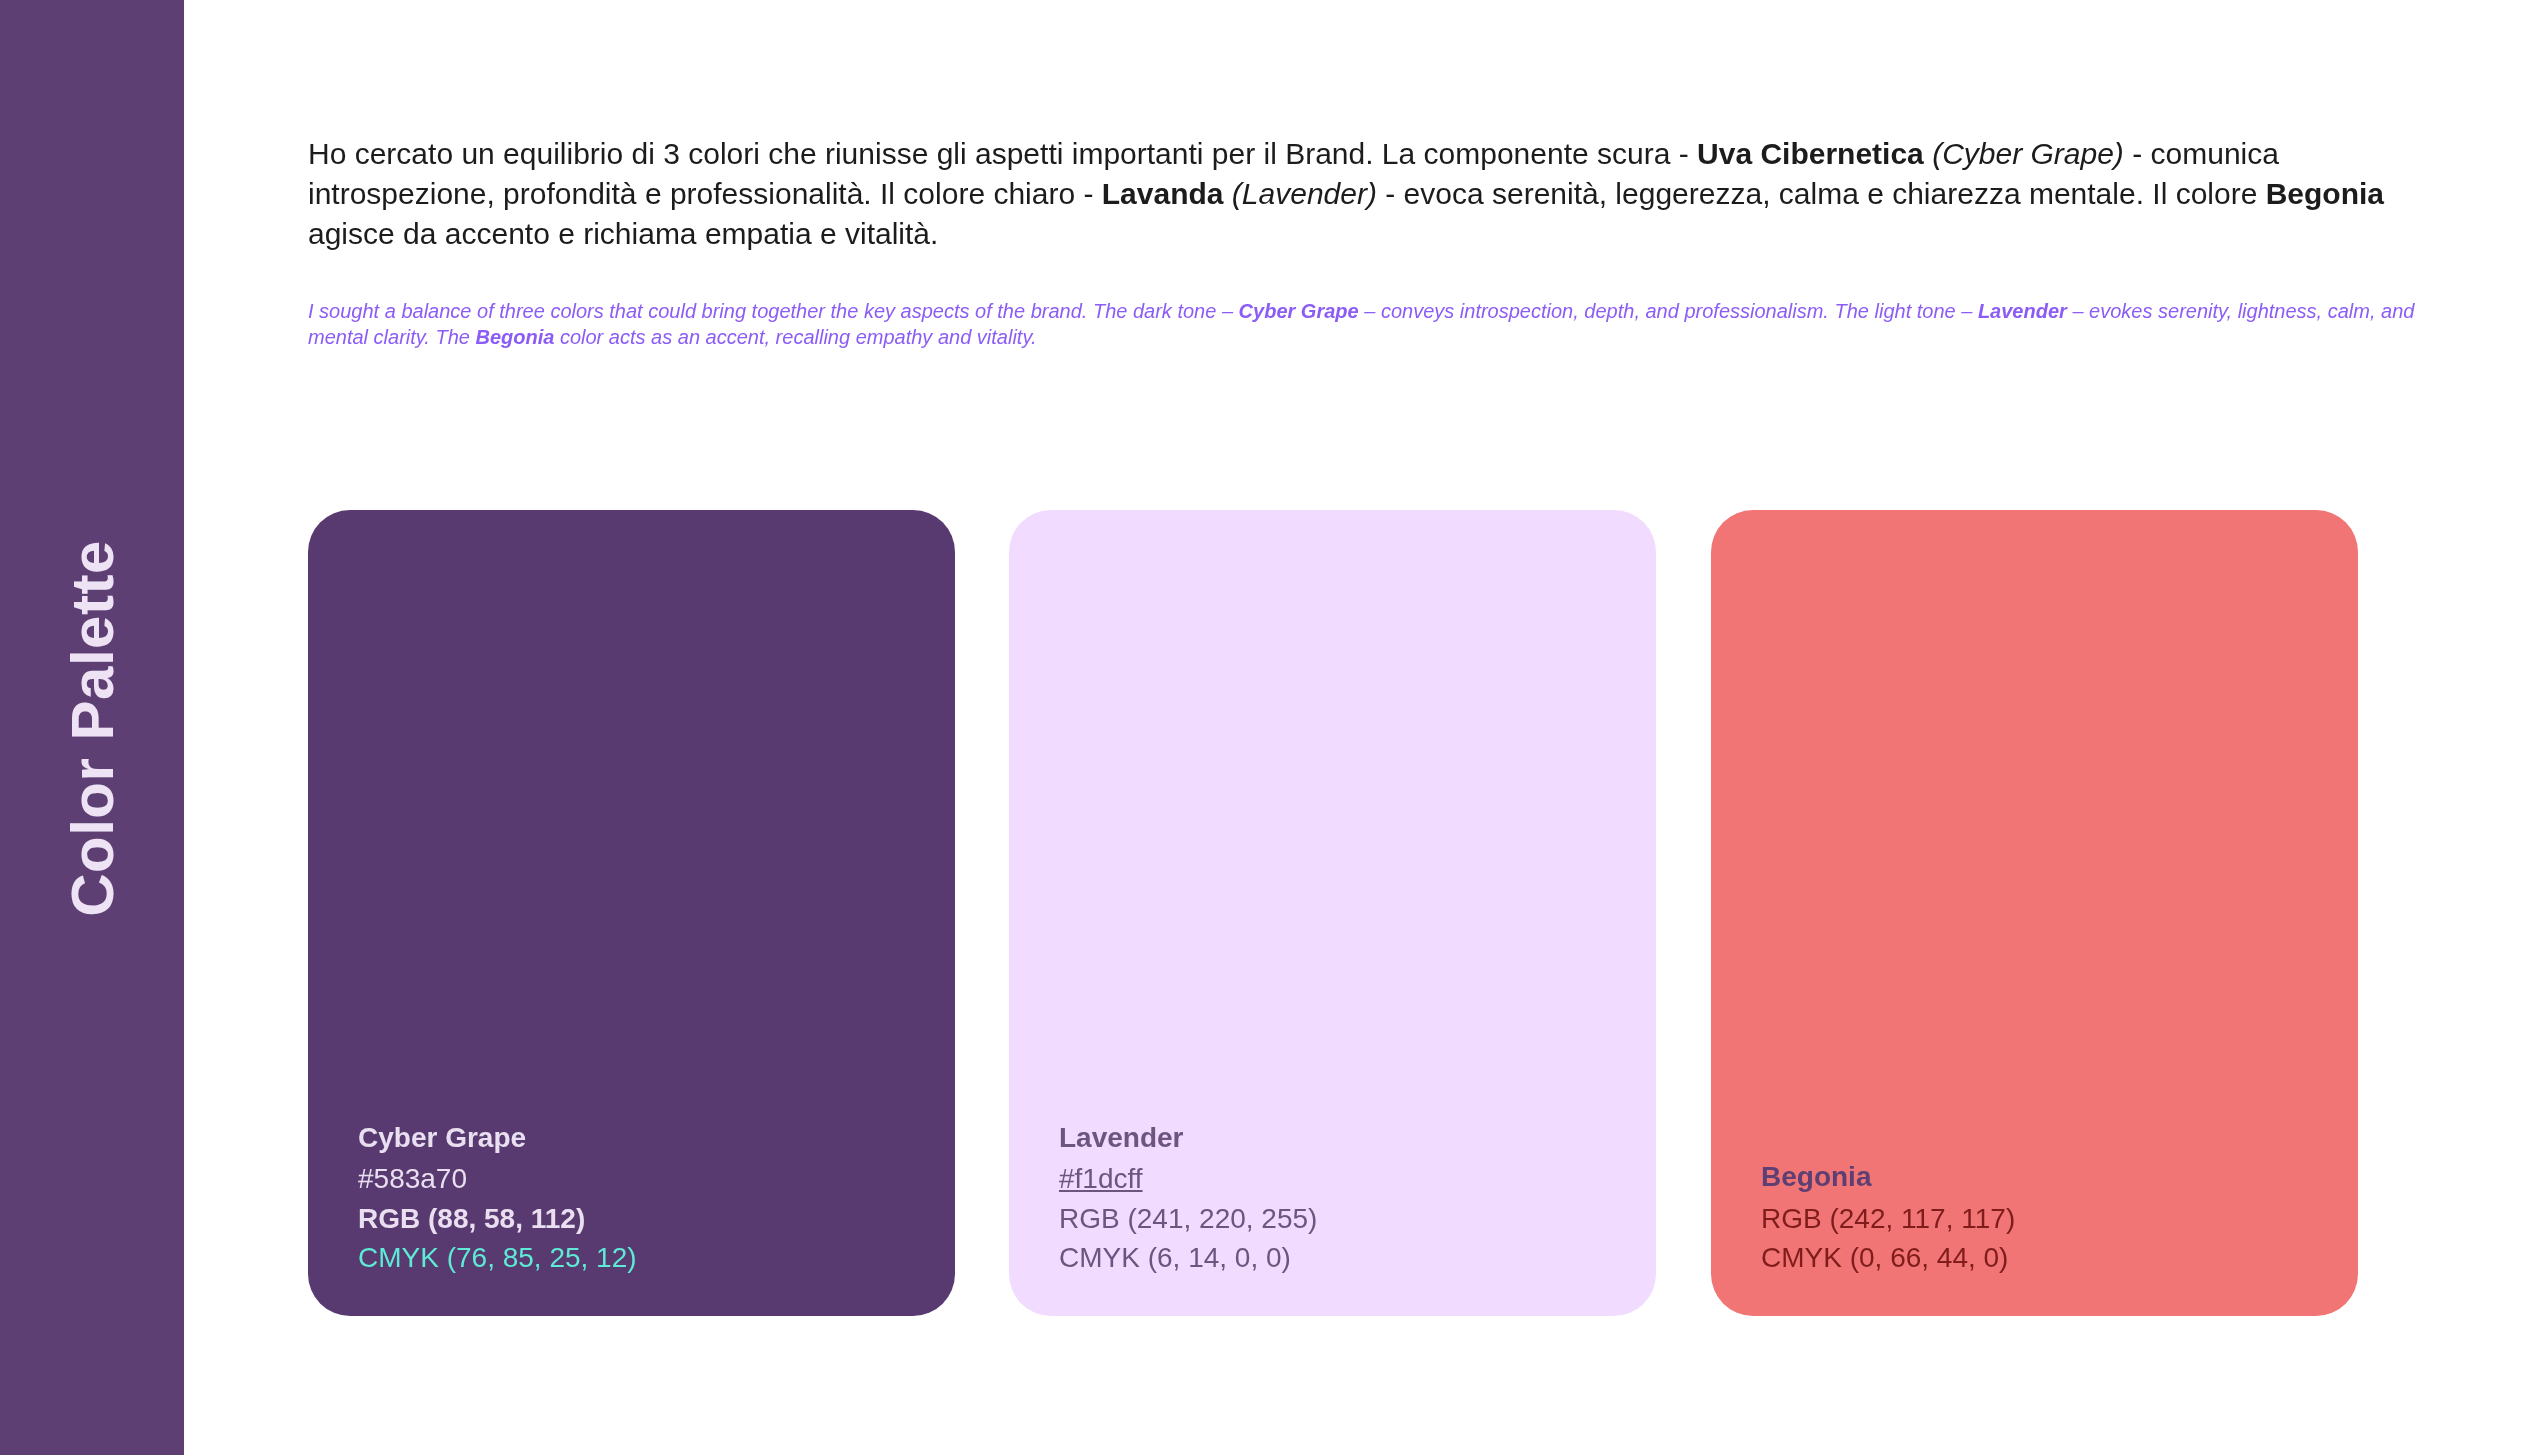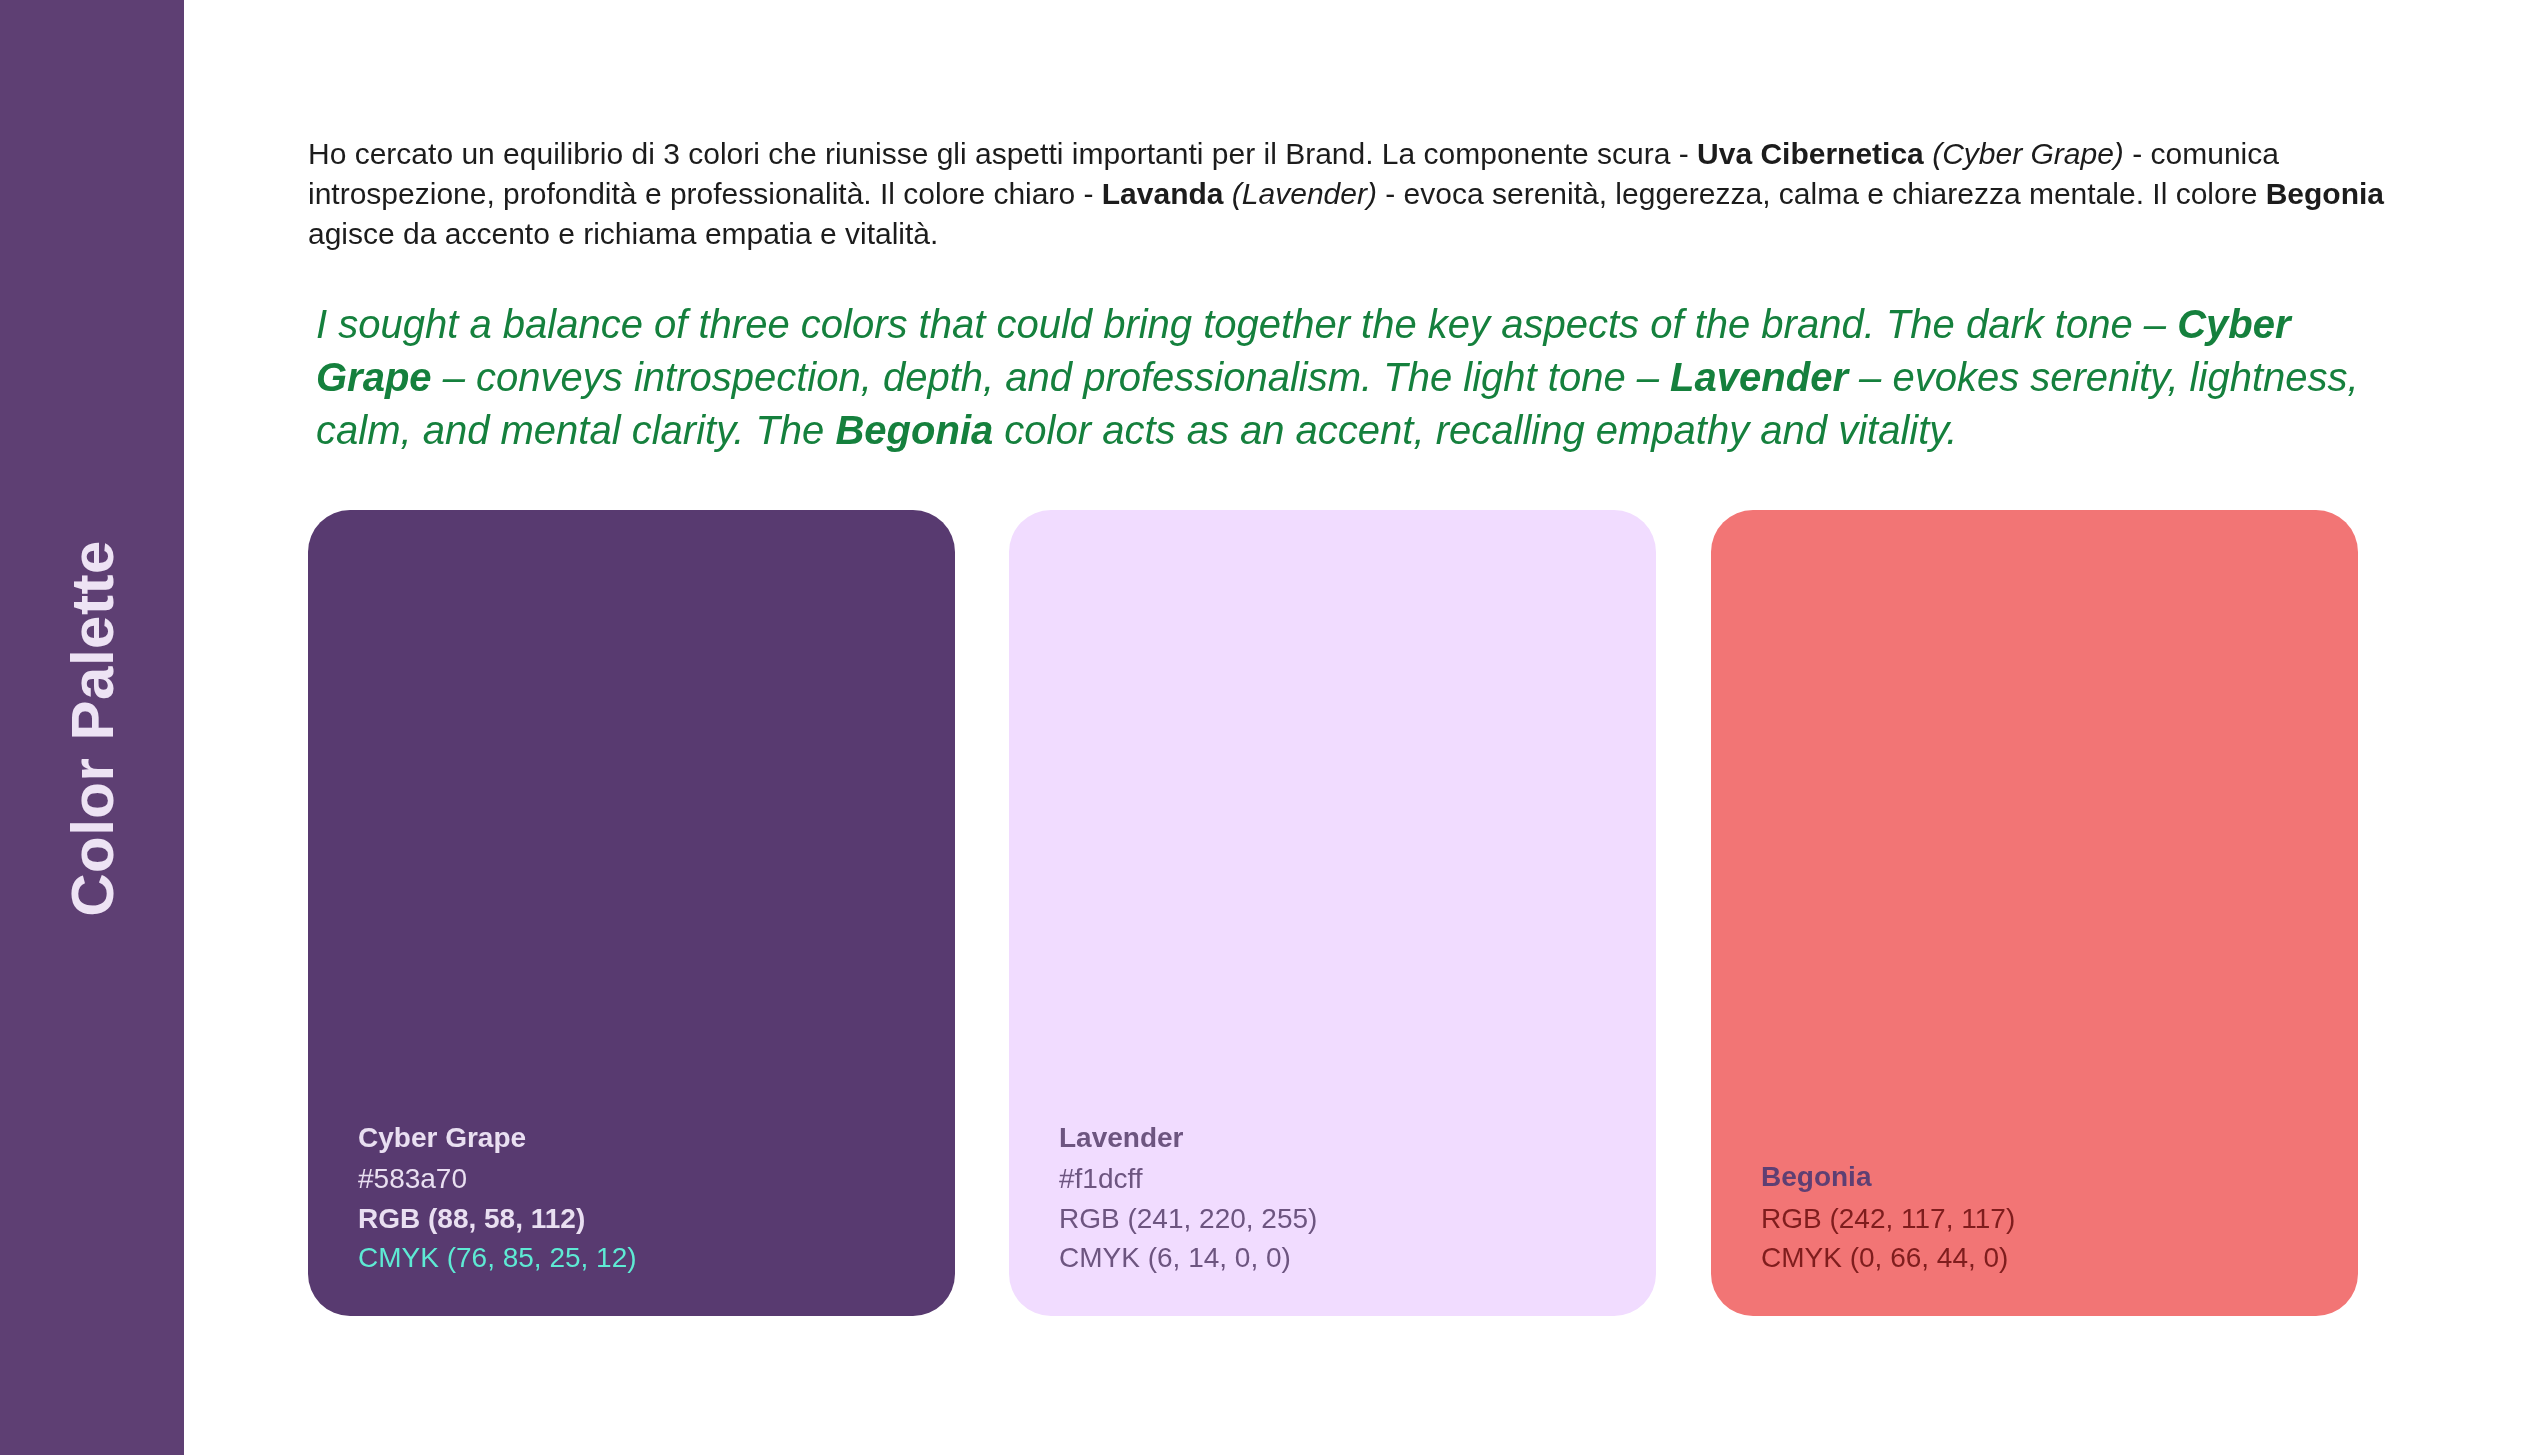--- a/index.html
+++ b/index.html
@@ -54,25 +54,25 @@
     top: 134px;
     width: 2109px;
   }
   .para-it {
     font-size: 30px;
     line-height: 1.33;
     color: #1c1c1c;
     margin: 0 0 17px 0;
   }
   .para-en {
-    font-size: 40px;
+    font-size: 20px;
     line-height: 1.33;
-    color: #15803d;
+    color: #8b5cf6;
     font-style: italic;
-    margin: 44px 0 0 8px;
+    margin: 44px 0 0 0;
   }
   .b { font-weight: bold; }
   .i { font-style: italic; }
   .bi { font-weight: bold; font-style: italic; }
 
   
   .swatches {
     position: absolute;
     left: 124px;
     top: 510px;
@@ -135,21 +135,21 @@
           <p class="swatch-name" style="color: rgb(233, 223, 241);">Cyber Grape</p>
           <p class="swatch-line" style="color: rgb(233, 223, 241);">#583a70</p>
           <p class="swatch-line" style="color: rgb(233, 223, 241); font-weight: bold;">RGB (88, 58, 112)</p>
           <p class="swatch-line" style="color: #5eead4;">CMYK (76, 85, 25, 12)</p>
         </div>
       </div>
 
       <div class="swatch" style="background: rgb(241, 220, 255);">
         <div class="swatch-info">
           <p class="swatch-name" style="color: rgb(109, 85, 128);">Lavender</p>
-          <p class="swatch-line" style="color: rgb(109, 85, 128);">#f1dcff</p>
+          <p class="swatch-line" style="color: rgb(109, 85, 128); text-decoration: underline;">#f1dcff</p>
           <p class="swatch-line" style="color: rgb(109, 85, 128);">RGB (241, 220, 255)</p>
           <p class="swatch-line" style="color: rgb(109, 85, 128);">CMYK (6, 14, 0, 0)</p>
         </div>
       </div>
 
       <div class="swatch" style="background: rgb(242, 117, 117);">
         <div class="swatch-info">
           <p class="swatch-name" style="color: rgb(94, 63, 115);">Begonia</p>
           <p class="swatch-line" style="color: #7f1d1d;">RGB (242, 117, 117)</p>
           <p class="swatch-line" style="color: #7f1d1d;">CMYK (0, 66, 44, 0)</p>

